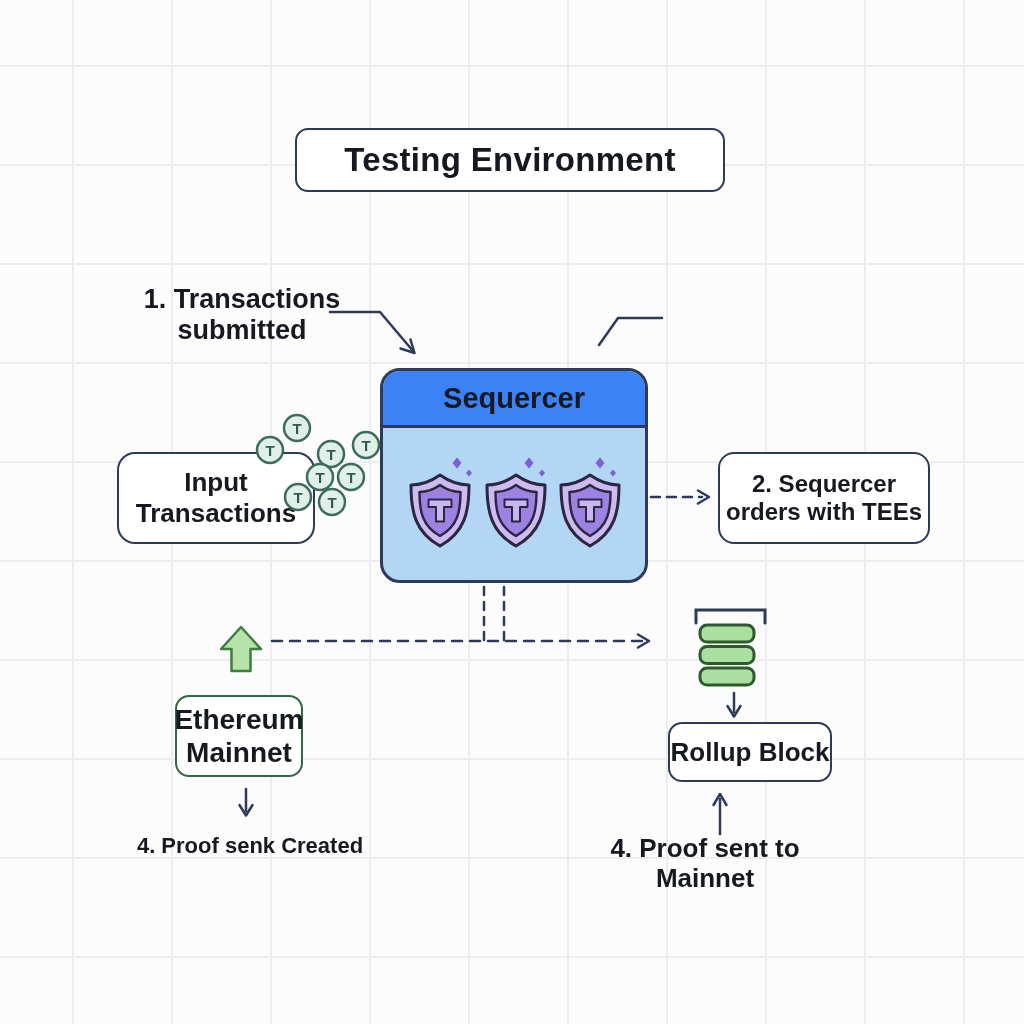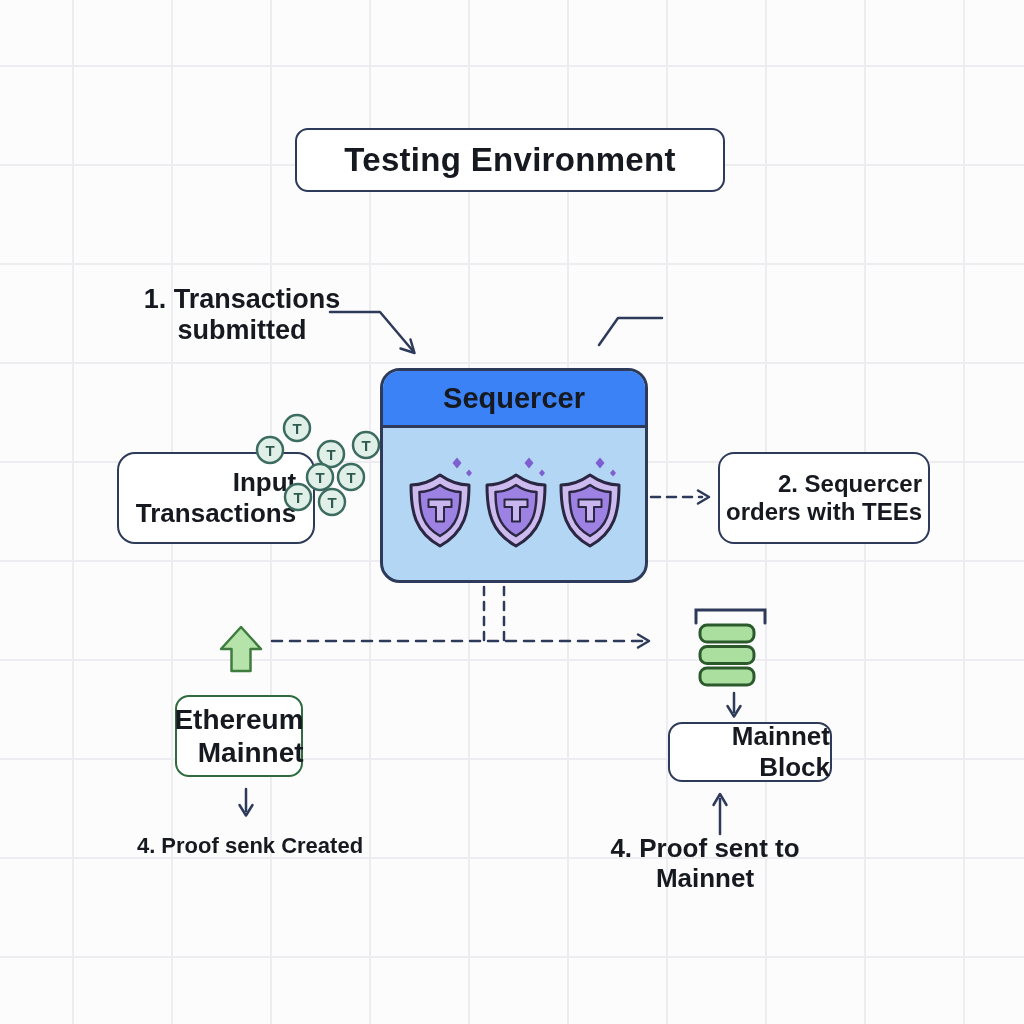--- a/index.html
+++ b/index.html
@@ -9,21 +9,21 @@
     background-image:
       linear-gradient(to right,#ededf1 2px,transparent 2px),
       linear-gradient(to bottom,#ededf1 2px,transparent 2px);
     background-size:99px 99px;
     background-position:72px 65px;
     font-family:"Liberation Sans",sans-serif;
   }
   .node{
     position:absolute;background:#ffffff;border:2.5px solid #2e3a5a;
     display:flex;align-items:center;justify-content:center;
-    font-weight:700;color:#16191f;text-align:right;white-space:pre-line;
+    font-weight:700;color:#16191f;text-align:center;white-space:pre-line;
     box-sizing:border-box;line-height:1.18;
   }
   .ann{
     position:absolute;font-weight:700;color:#16191f;text-align:center;
     white-space:pre-line;line-height:1.16;
   }
   #title-box{left:295px;top:128px;width:430px;height:64px;border-radius:13px;font-size:33px;letter-spacing:.3px;}
   #input-box{left:117px;top:452px;width:198px;height:92px;border-radius:18px;font-size:26px;}
   #orders-box{left:718px;top:452px;width:212px;height:92px;border-radius:16px;font-size:24px;}
   #ethereum-box{left:175px;top:695px;width:128px;height:82px;border-radius:14px;font-size:28px;border-color:#2e6b3e;}
@@ -71,21 +71,21 @@
   </div>
   <div id="orders-box" class="node">
     <span>2. Sequercer
 orders with TEEs</span>
   </div>
   <div id="ethereum-box" class="node">
     <span>Ethereum
 Mainnet</span>
   </div>
   <div id="rollup-box" class="node">
-    <span>Mainnet Block</span>
+    <span>Rollup Block</span>
   </div>
 
   <svg id="overlay" width="1024" height="1024" viewBox="0 0 1024 1024">
 
     <g stroke="#2e3a5a" stroke-width="2.5" fill="none" stroke-linecap="round" stroke-linejoin="round">
       <path d="M330 312 H380 L413 351"></path>
       <path d="M410.5 339.5 L414.5 353 L400.5 348.5"></path>
     </g>
 
     <g stroke="#2e3a5a" stroke-width="2.5" fill="none" stroke-linecap="round" stroke-linejoin="round">

